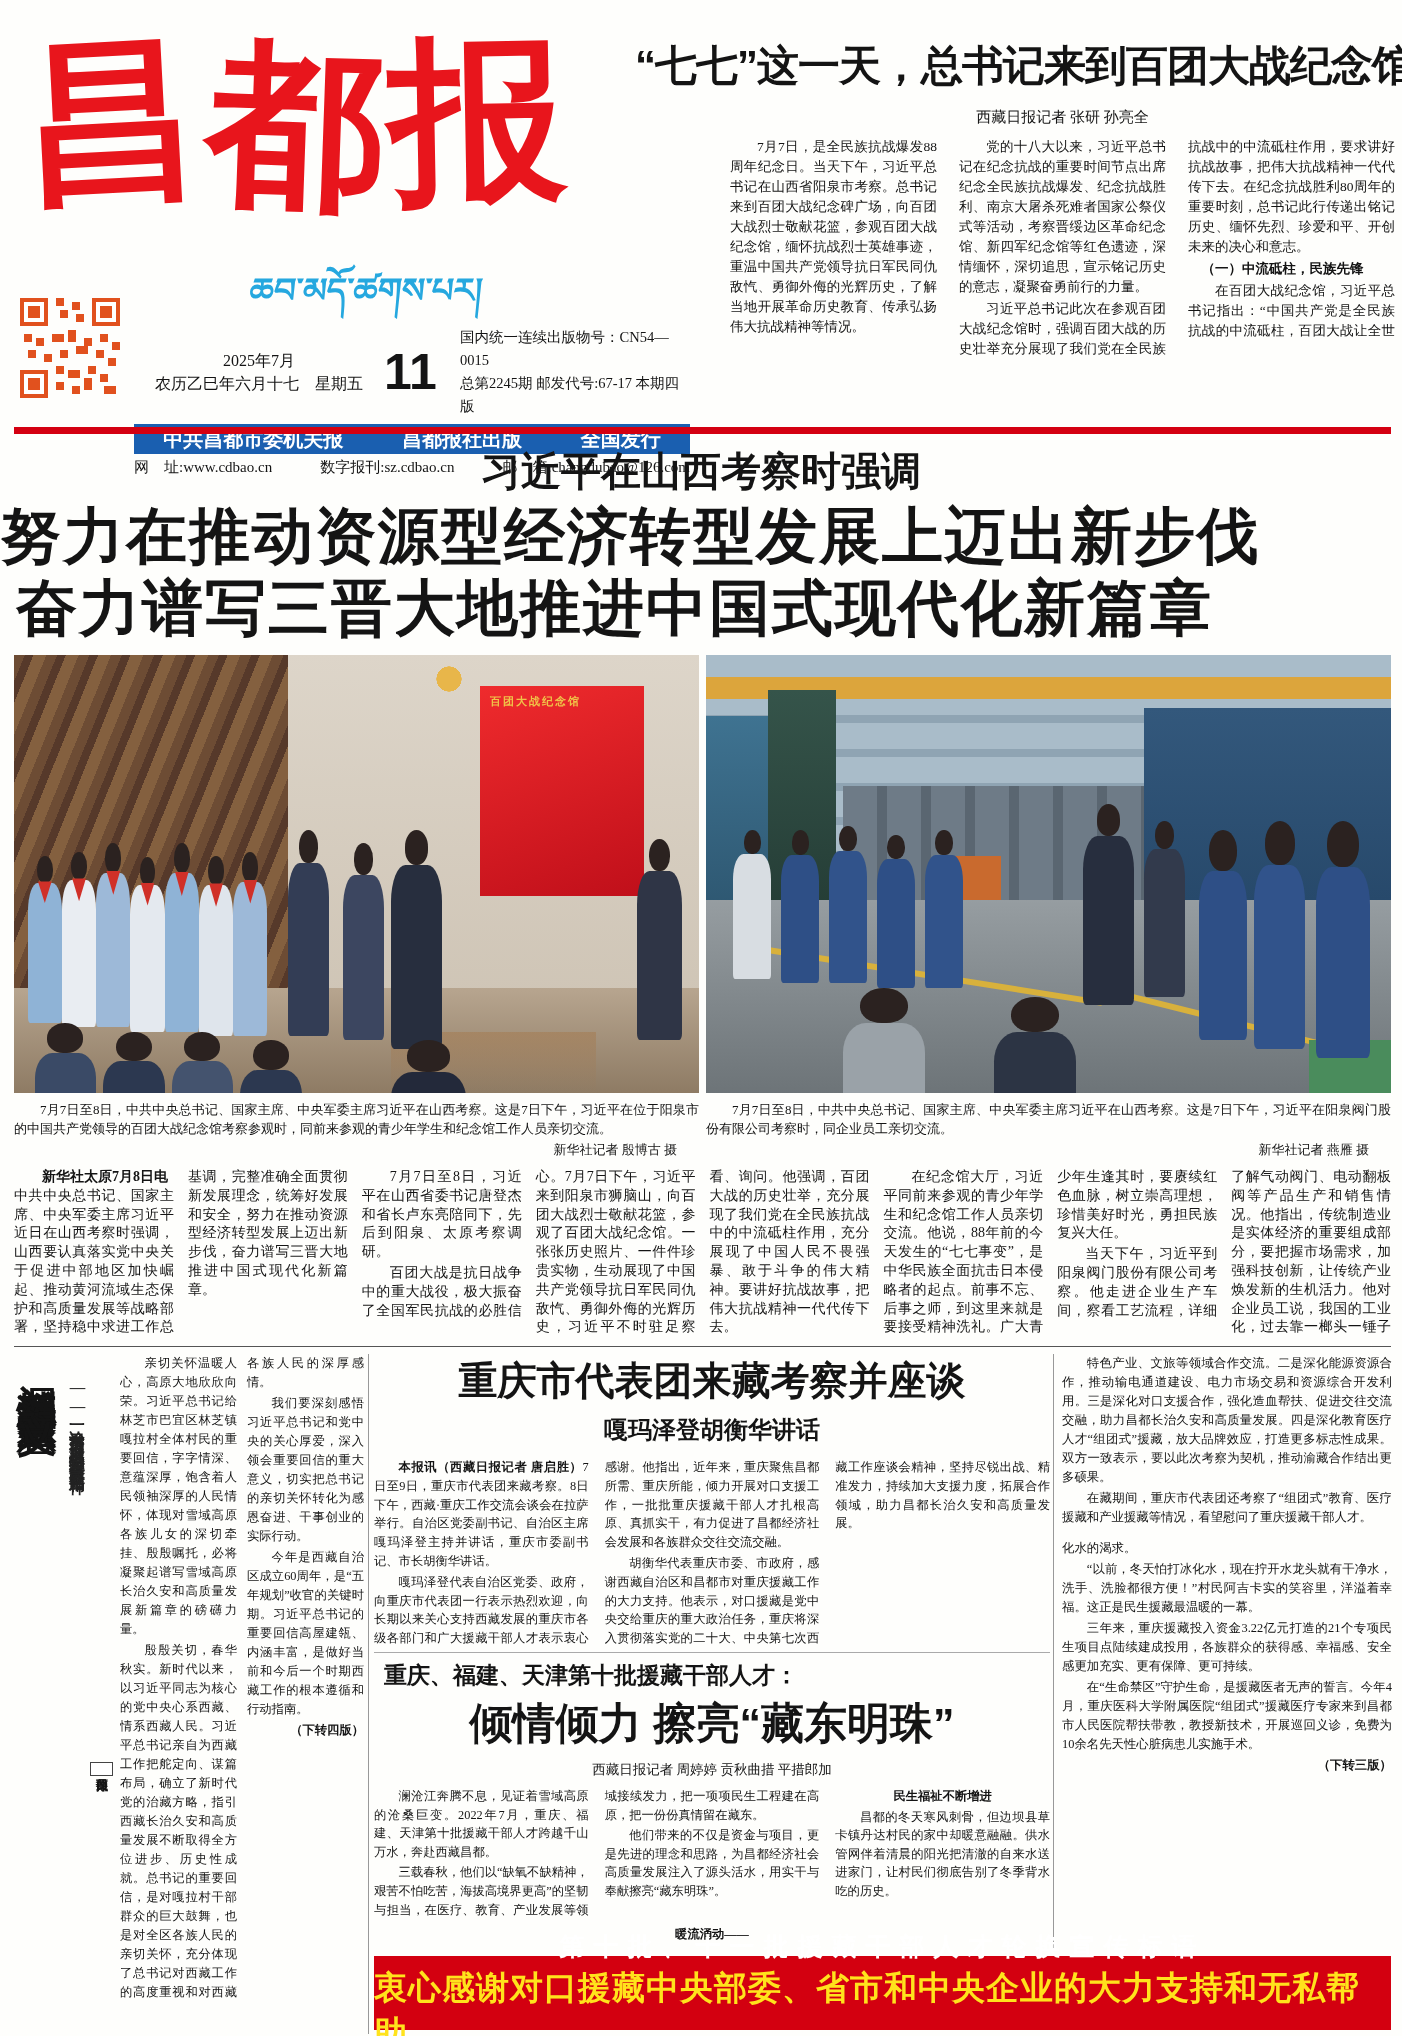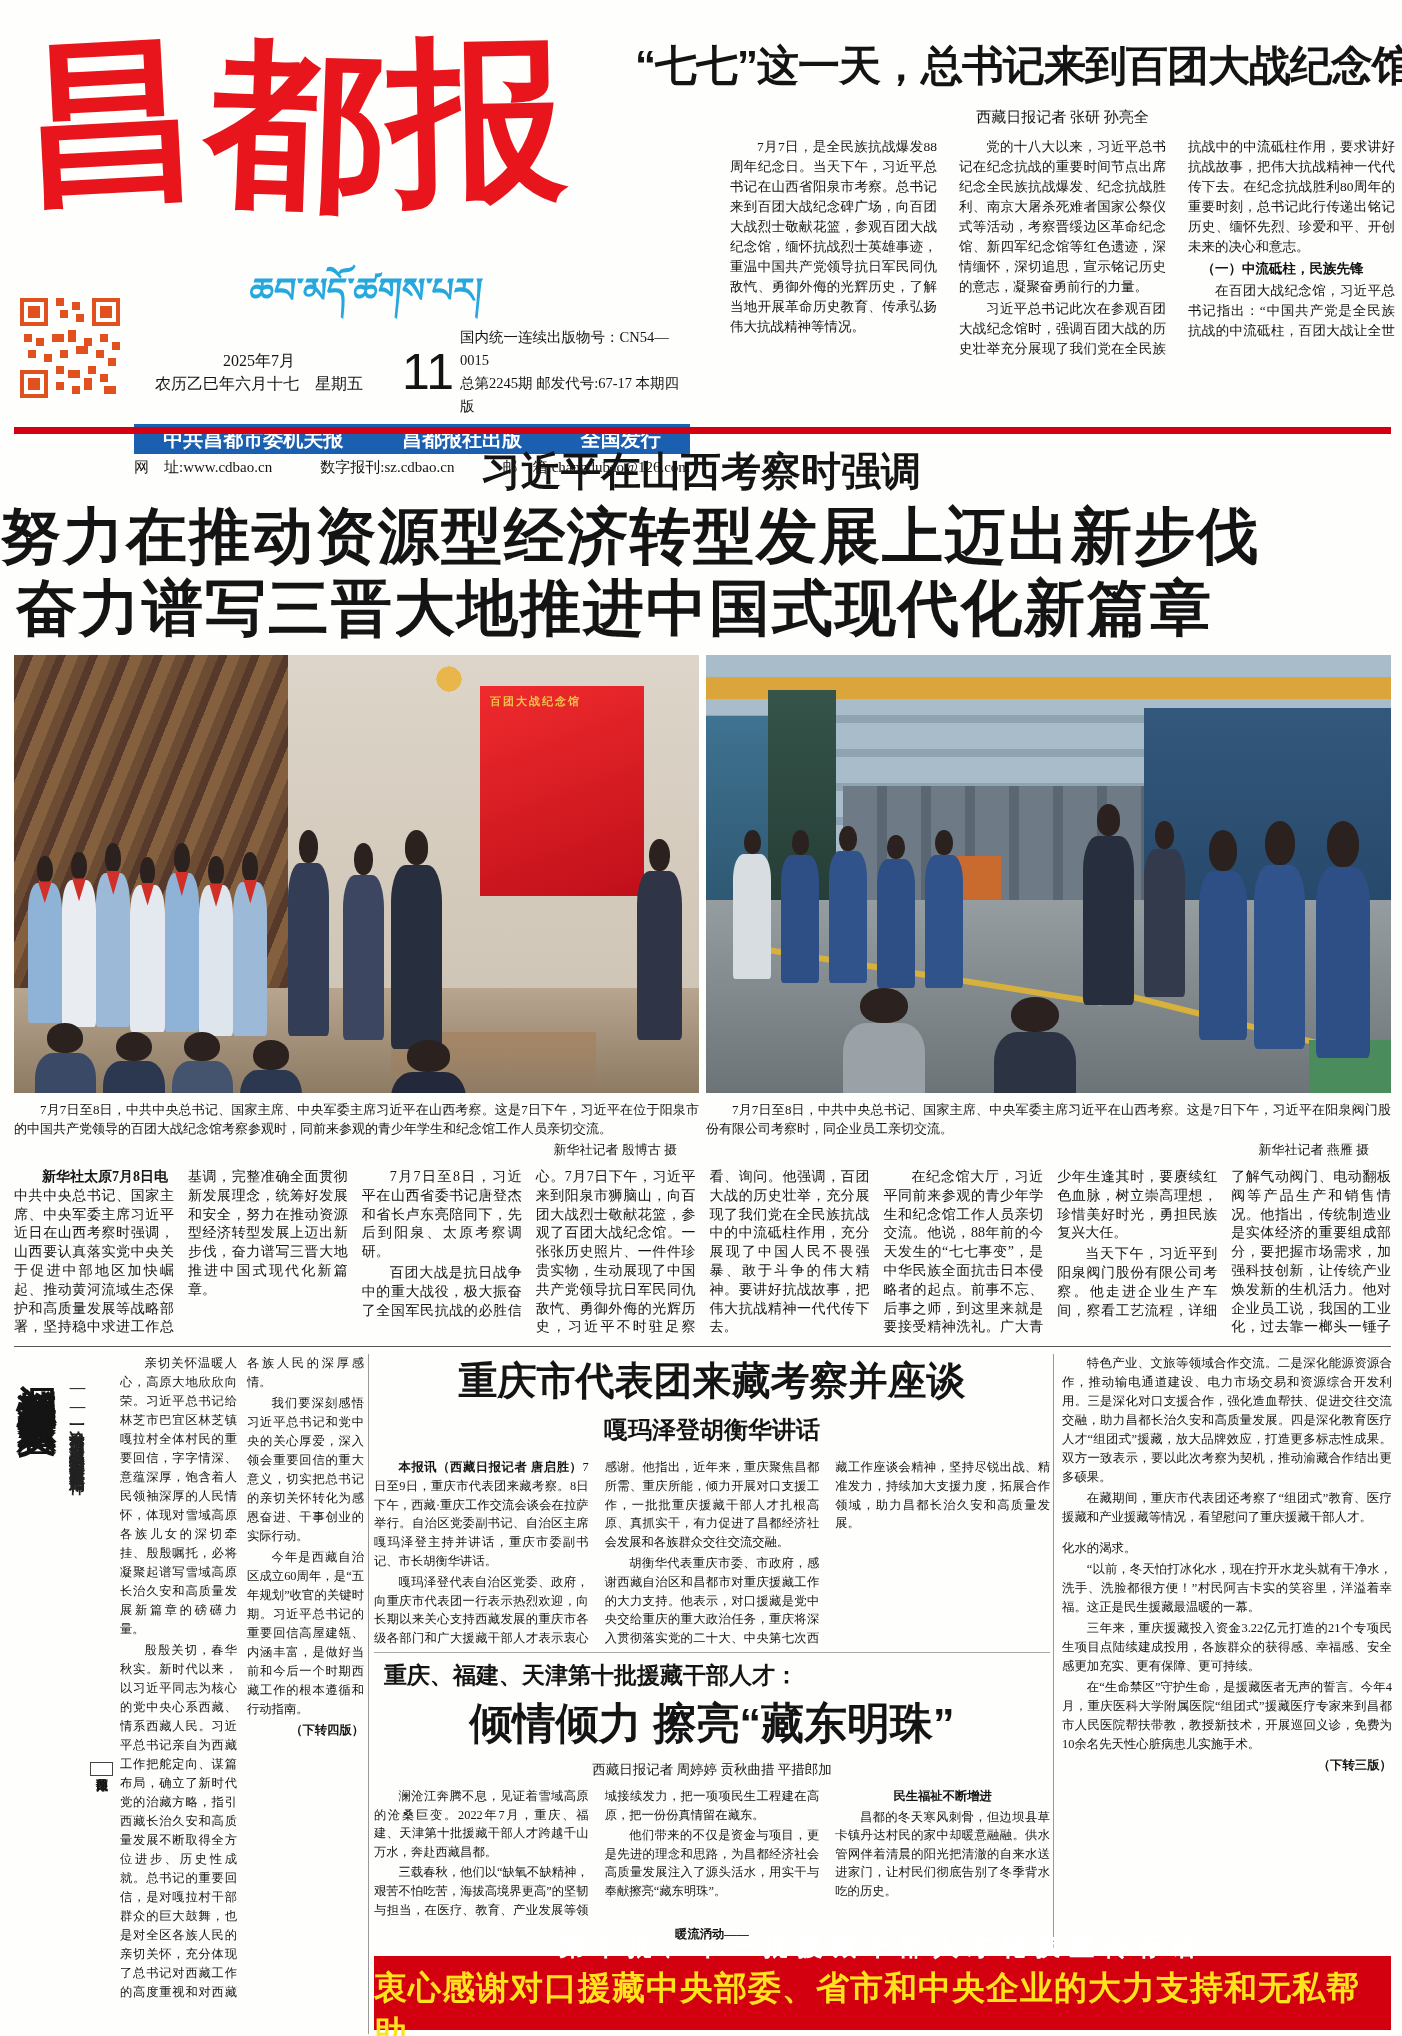--- a/index.html
+++ b/index.html
@@ -15,21 +15,21 @@
                    font-family:"Liberation Serif",serif;}
   .mast-title span:nth-child(1){transform:rotate(-3deg);}
   .mast-title span:nth-child(2){transform:rotate(2deg) translateY(6px);}
   .mast-title span:nth-child(3){transform:rotate(-1deg);}
   .tibetan{left:150px;top:252px;width:430px;text-align:center;color:#26a8df;font-weight:bold;
            font-size:34px;transform:skewX(-6deg);}
   .qr{left:20px;top:298px;width:100px;height:100px;}
   .info{left:134px;top:326px;width:556px;}
   .inforow{display:flex;align-items:center;}
   .datebox{width:250px;text-align:center;font-size:16px;line-height:23px;}
-  .daynum{width:70px;text-align:right;font-size:50px;font-weight:400;line-height:48px;}
+  .daynum{width:70px;text-align:left;font-size:50px;font-weight:700;line-height:48px;}
   .issuebox{flex:1;font-size:14.5px;line-height:23px;padding-left:6px;}
   .bluebar{margin-top:6px;height:30px;background:#1a5fb0;color:#fff;display:flex;
            align-items:center;justify-content:space-around;font-weight:bold;font-size:20px;}
   .contact{margin-top:4px;display:flex;justify-content:space-between;font-size:15px;}
   
   .tr-art{left:730px;top:38px;width:665px;}
   .tr-head{font-size:42px;font-weight:900;letter-spacing:-1px;white-space:nowrap;text-align:center;
            margin-left:-95px;width:760px;}
   .tr-by{text-align:center;font-size:15px;margin:14px 0 10px 0;}
   .tr-cols{column-count:3;column-gap:22px;height:234px;font-size:13.5px;line-height:20px;overflow:hidden;}

